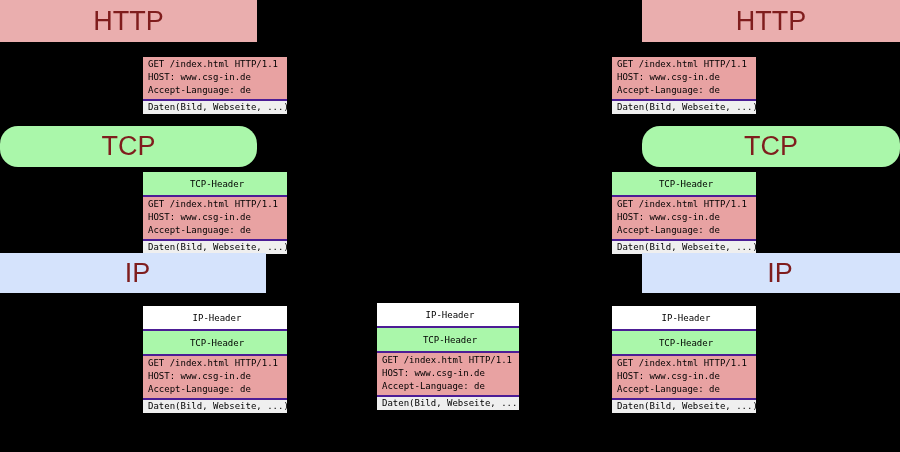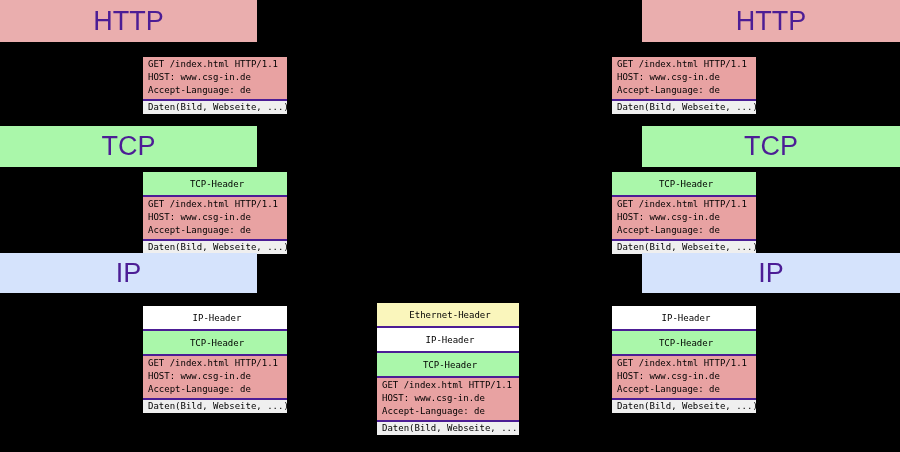--- a/index.html
+++ b/index.html
@@ -3,25 +3,25 @@
 <meta charset="utf-8">
 <style>
   html,body{margin:0;padding:0;background:#000;}
   .stage{
     position:relative;width:900px;height:452px;background:#000000;
     overflow:hidden;font-family:"Liberation Sans","DejaVu Sans",sans-serif;
   }
   
   .bar{
     position:absolute;display:flex;align-items:center;justify-content:center;
-    color:#4c1d95;font-size:27px;font-family:"Liberation Sans","DejaVu Sans",sans-serif;
+    color:#7f1d1d;font-size:27px;font-family:"Liberation Sans","DejaVu Sans",sans-serif;
   }
   .bar-http{background:#eaaeae;}
-  .bar-tcp{background:#aaf7aa;}
-  .bar-ip{background:#d5e3fc;}
+  .bar-tcp{background:#aaf7aa;border-radius:18px;}
+  .bar-ip{background:#d5e3fc;padding-left:9px;}
   .bar-eth{background:#fdfbad;margin-top:48px;}
   
   .packet{
     position:absolute;width:144px;
     font-family:"DejaVu Sans Mono","Liberation Mono",monospace;
     font-size:9px;color:#000;
   }
   .sec{padding-left:5px;padding-right:1px;white-space:nowrap;}
   .sec + .sec{border-top:2px solid #4c1d95;}
   .sec.hdr{height:13px;line-height:13px;padding-top:6px;padding-bottom:4px;text-align:center;}
@@ -78,21 +78,20 @@
       <div>Accept-Language: de</div>
     </div>
     <div class="sec daten">Daten(Bild, Webseite, ...)</div>
   </div>
 
   <div class="bar bar-eth" style="left:0;top:414px;width:257px;height:38px;">
     <span>Ethernet</span>
   </div>
 
   <div class="packet" style="left:377px;top:303px;width:142px;">
-    <div class="sec hdr c-eth">Ethernet-Header</div>
     <div class="sec hdr c-ip">IP-Header</div>
     <div class="sec hdr c-tcp">TCP-Header</div>
     <div class="sec lines c-http">
       <div>GET /index.html HTTP/1.1</div>
       <div>HOST: www.csg-in.de</div>
       <div>Accept-Language: de</div>
     </div>
     <div class="sec daten">Daten(Bild, Webseite, ...)</div>
   </div>
 

